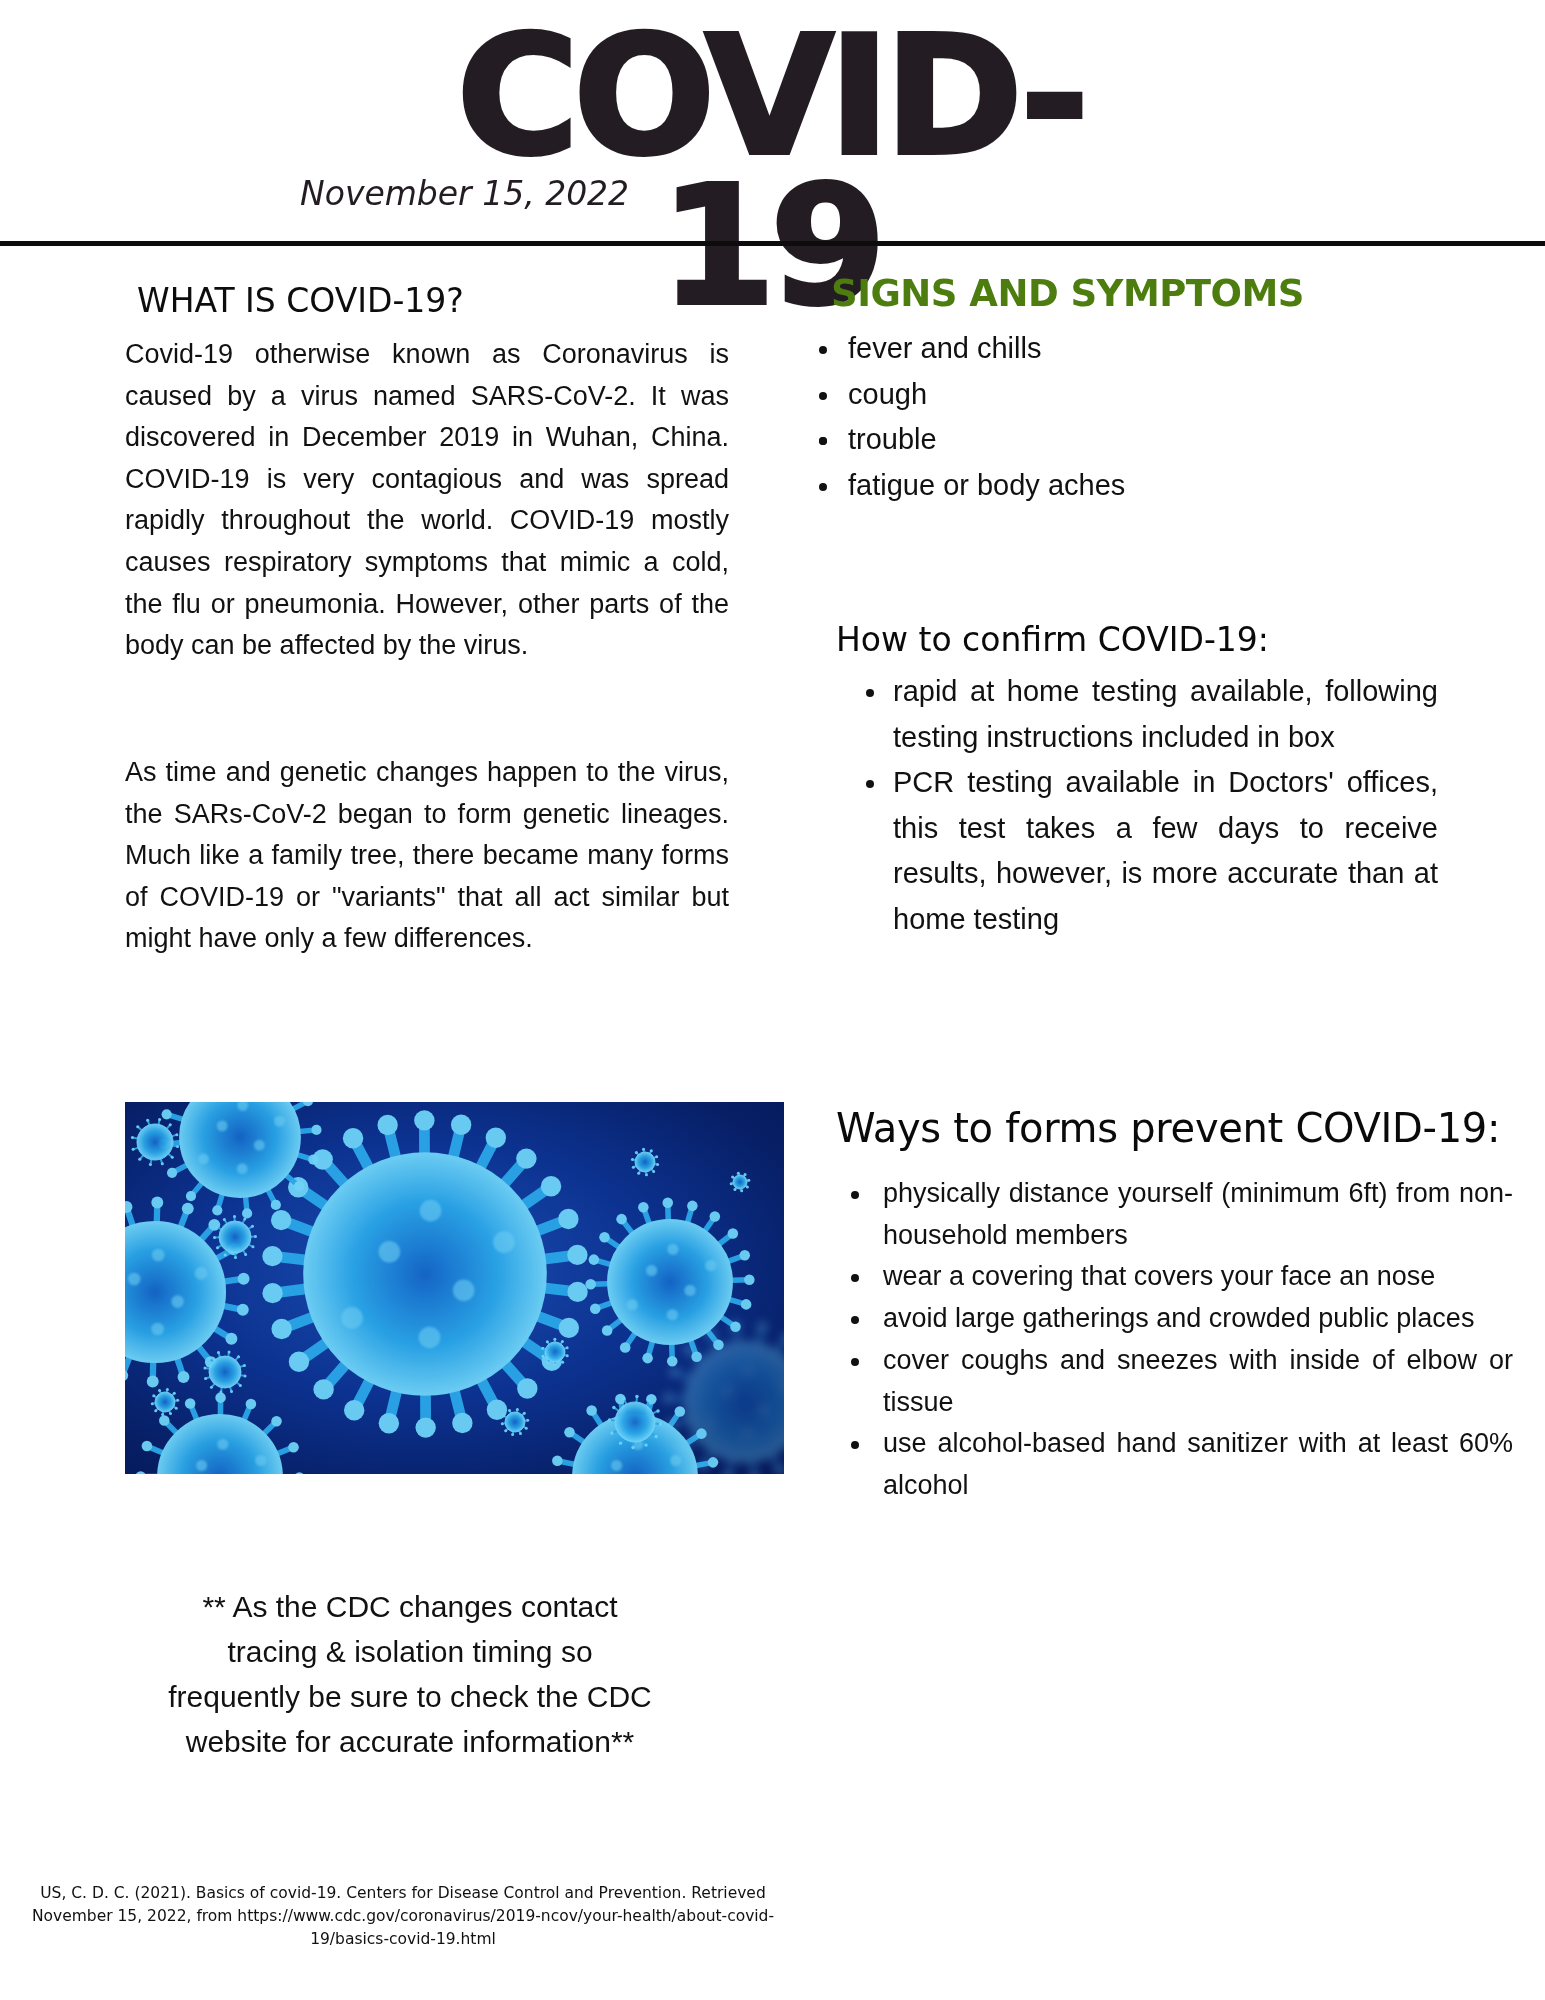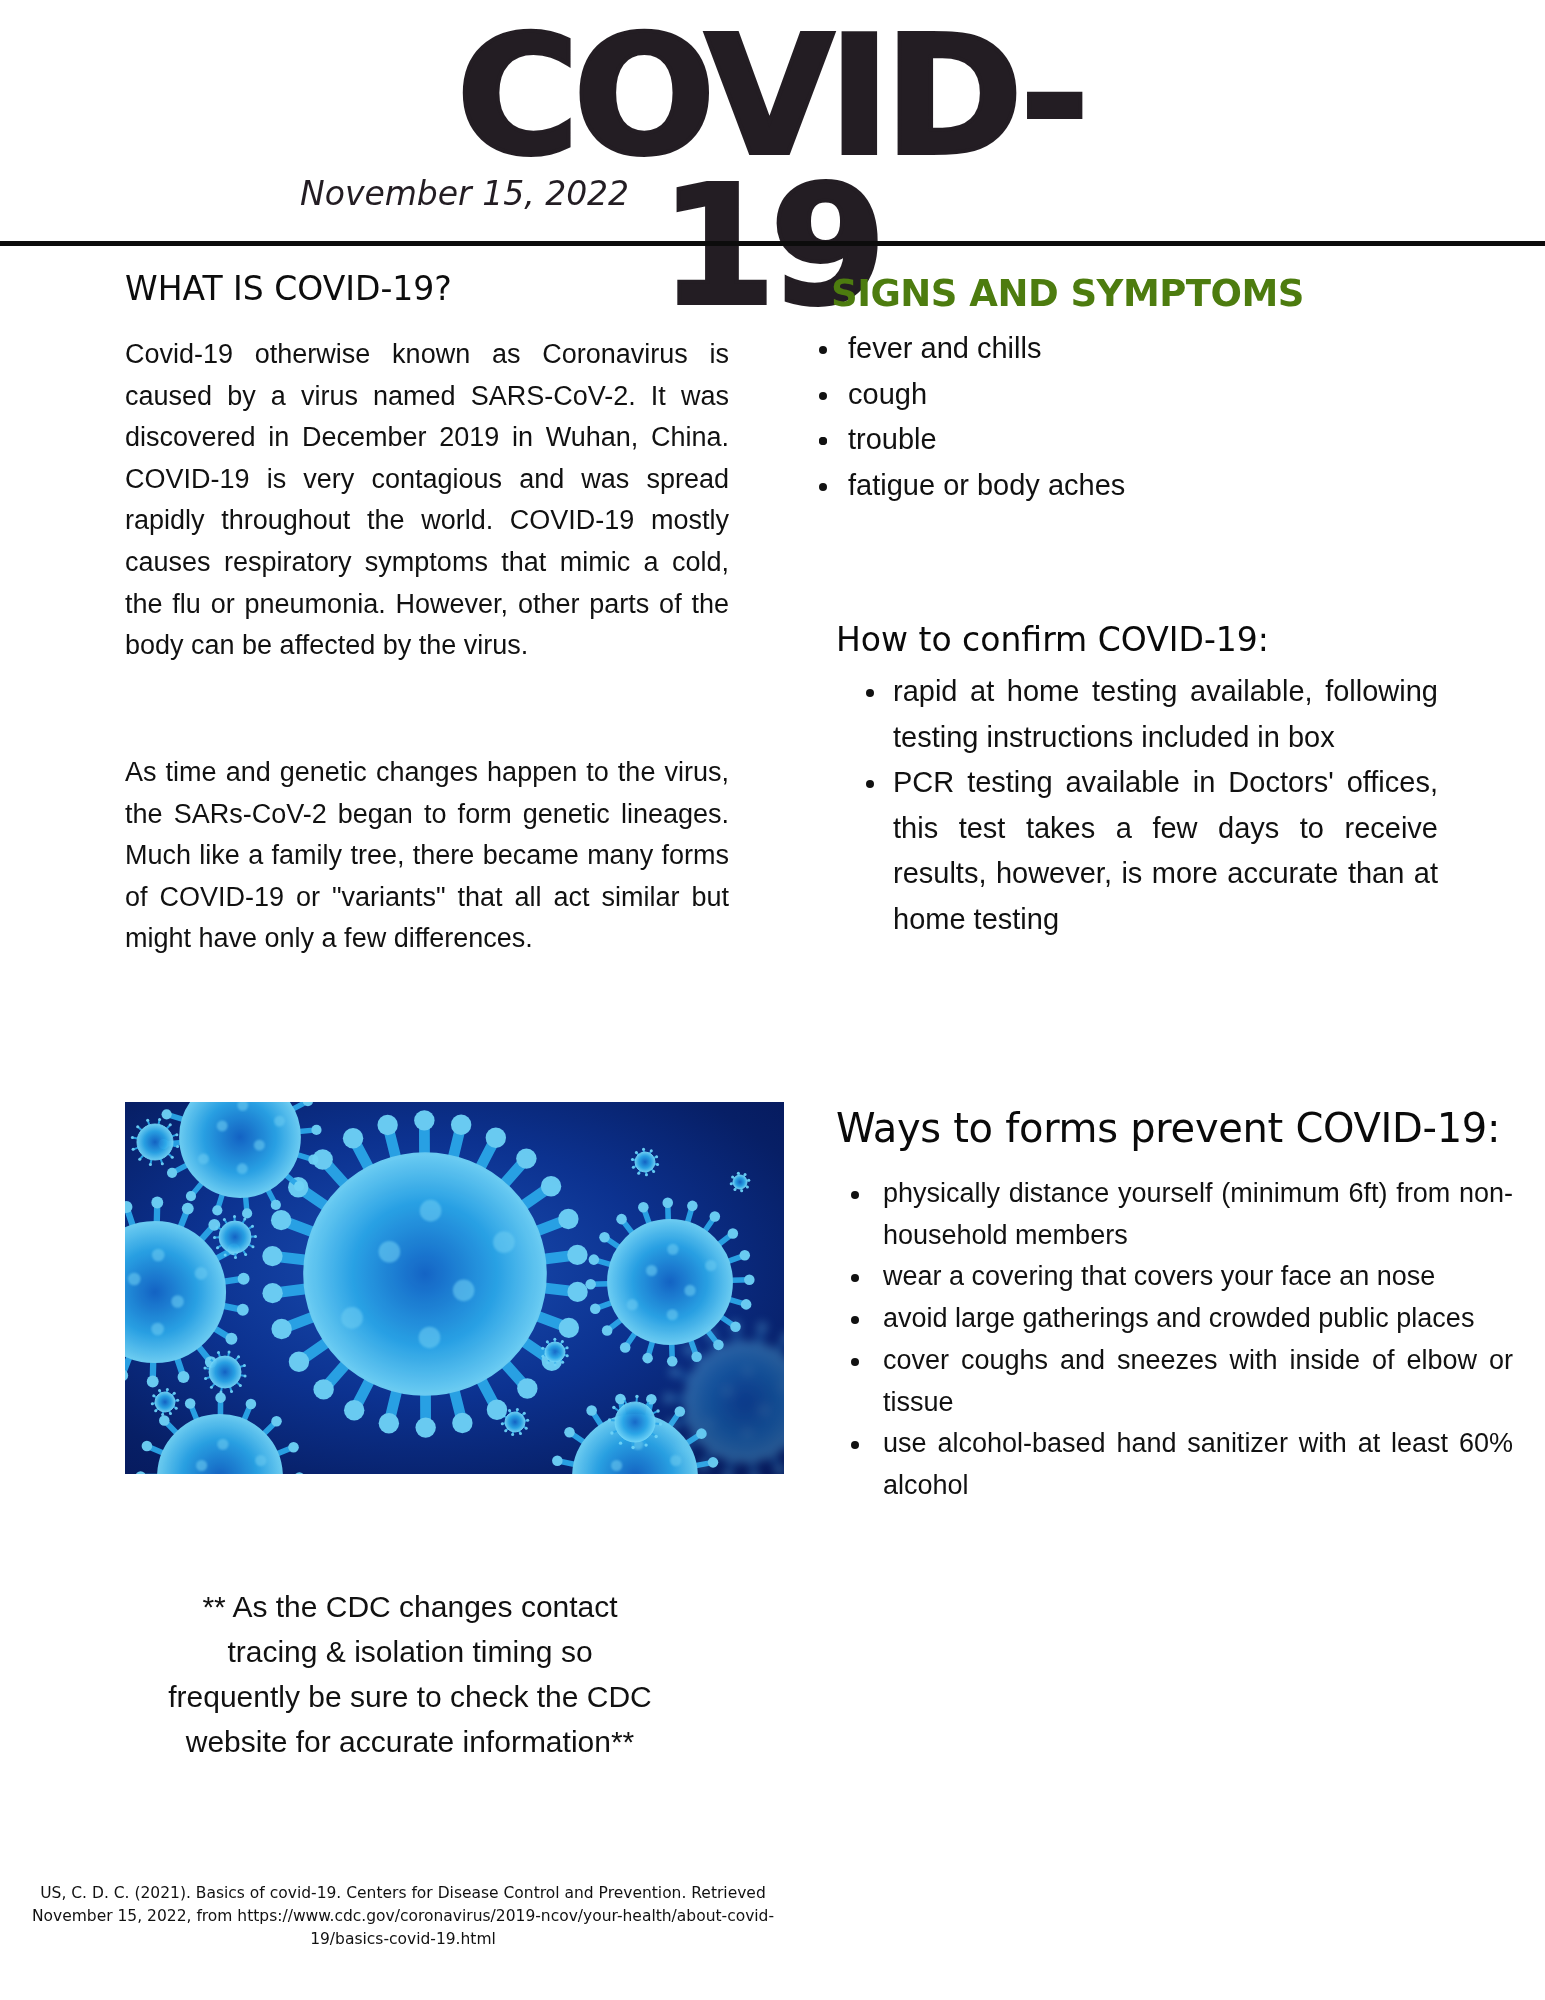--- a/index.html
+++ b/index.html
@@ -53,21 +53,21 @@
   #citation { left:20px; top:1882px; width:766px; text-align:center;
               font-family:"DejaVu Sans", sans-serif; font-size:15.5px; line-height:23px; color:#111; }
 </style>
 </head>
 <body>
 
 <h1 id="title" class="abs" style="margin:0;">COVID-19</h1>
 <div id="date" class="abs">November 15, 2022</div>
 <div id="rule" class="abs"></div>
 
-<h2 class="abs h-left" style="margin:0;font-weight:normal;">WHAT IS COVID-19?</h2>
+<h2 class="abs h-left" style="margin:12px;font-weight:normal;">WHAT IS COVID-19?</h2>
 <p id="p1" class="abs para" style="margin:0;">Covid-19 otherwise known as Coronavirus is caused by a virus named SARS-CoV-2. It was discovered in December 2019 in Wuhan, China. COVID-19 is very contagious and was spread rapidly throughout the world. COVID-19 mostly causes respiratory symptoms that mimic a cold, the flu or pneumonia. However, other parts of the body can be affected by the virus.</p>
 <p id="p2" class="abs para" style="margin:0;">As time and genetic changes happen to the virus, the SARs-CoV-2 began to form genetic lineages. Much like a family tree, there became many forms of COVID-19 or "variants" that all act similar but might have only a few differences.</p>
 
 <h2 id="h-signs" class="abs" style="margin:0;">SIGNS AND SYMPTOMS</h2>
 <ul id="signs-list" class="abs list">
   <li><span class="dot"></span><span>fever and chills</span></li>
   <li><span class="dot"></span><span>cough</span></li>
   <li><span class="dot"></span></li>
   <li><span class="dot"></span><span>trouble</span></li>
   <li><span class="dot"></span><span>fatigue or body aches</span></li>

